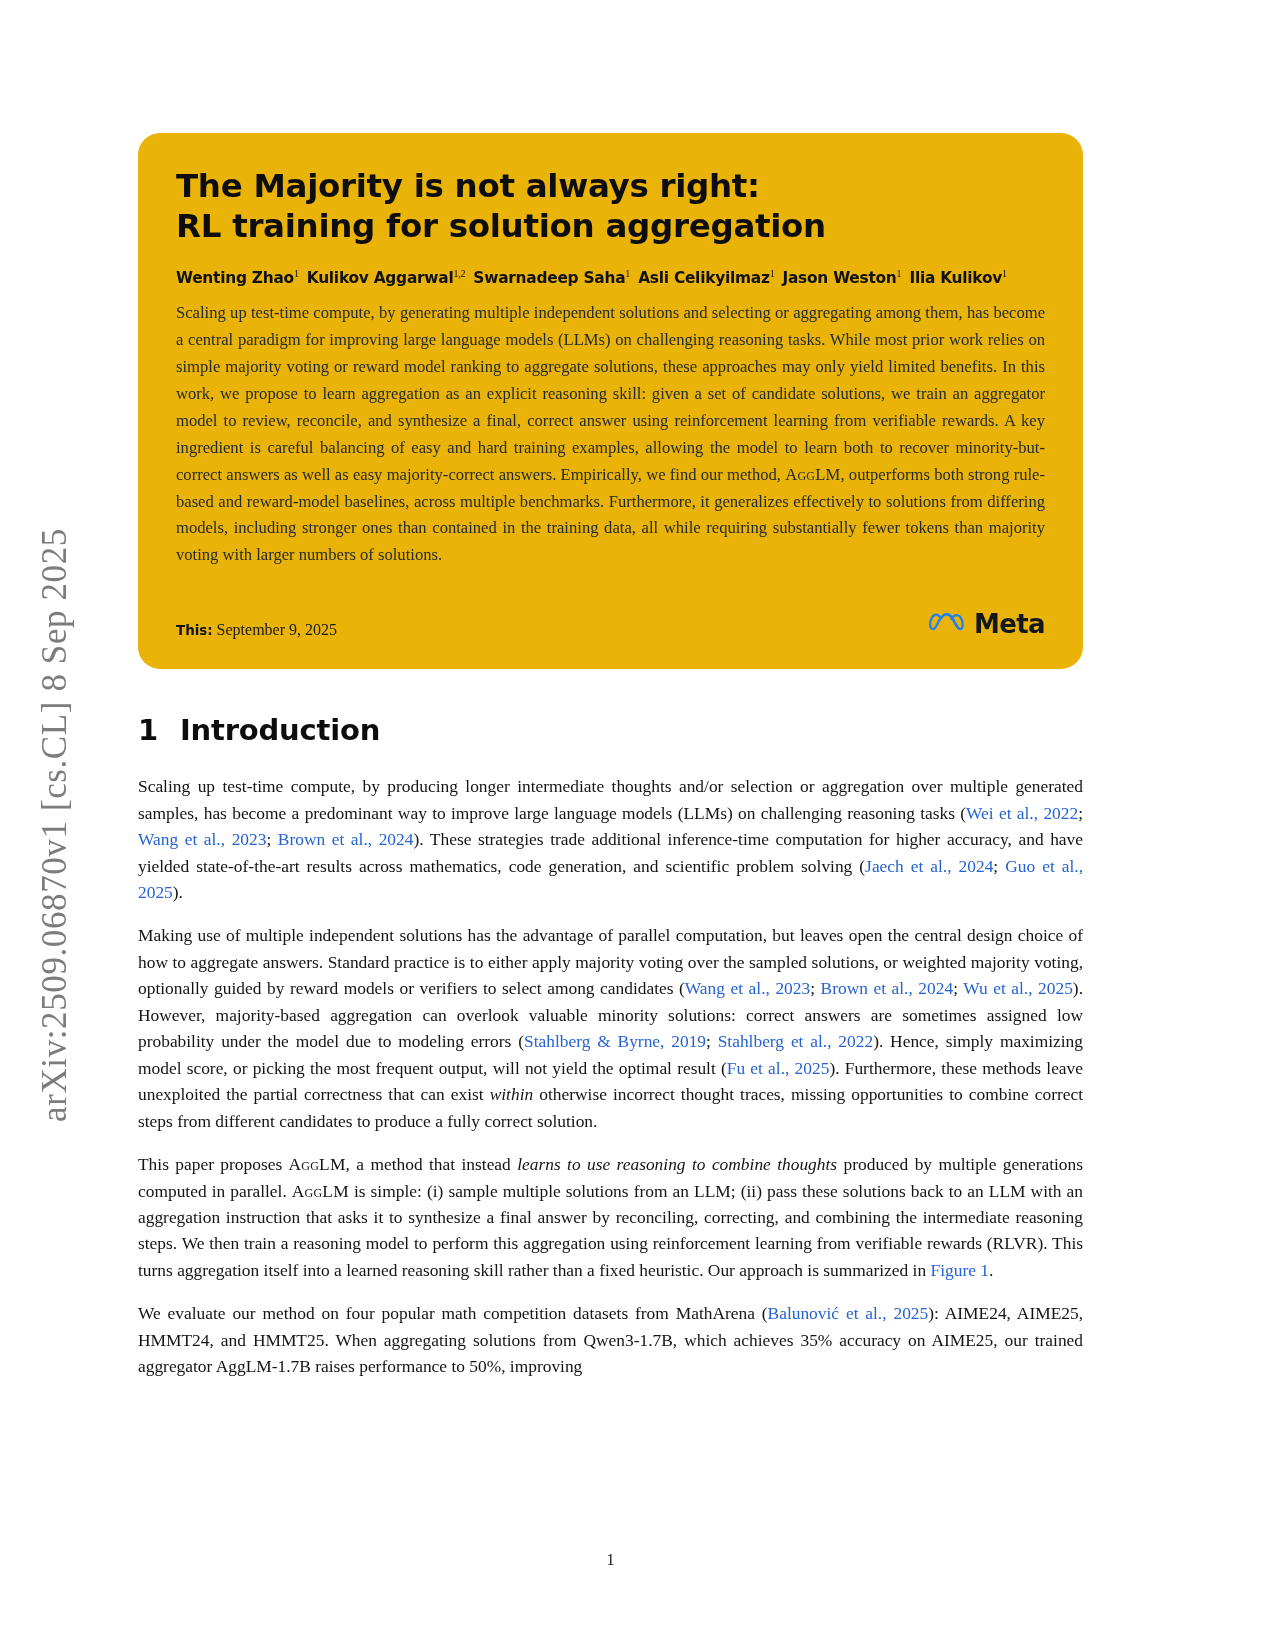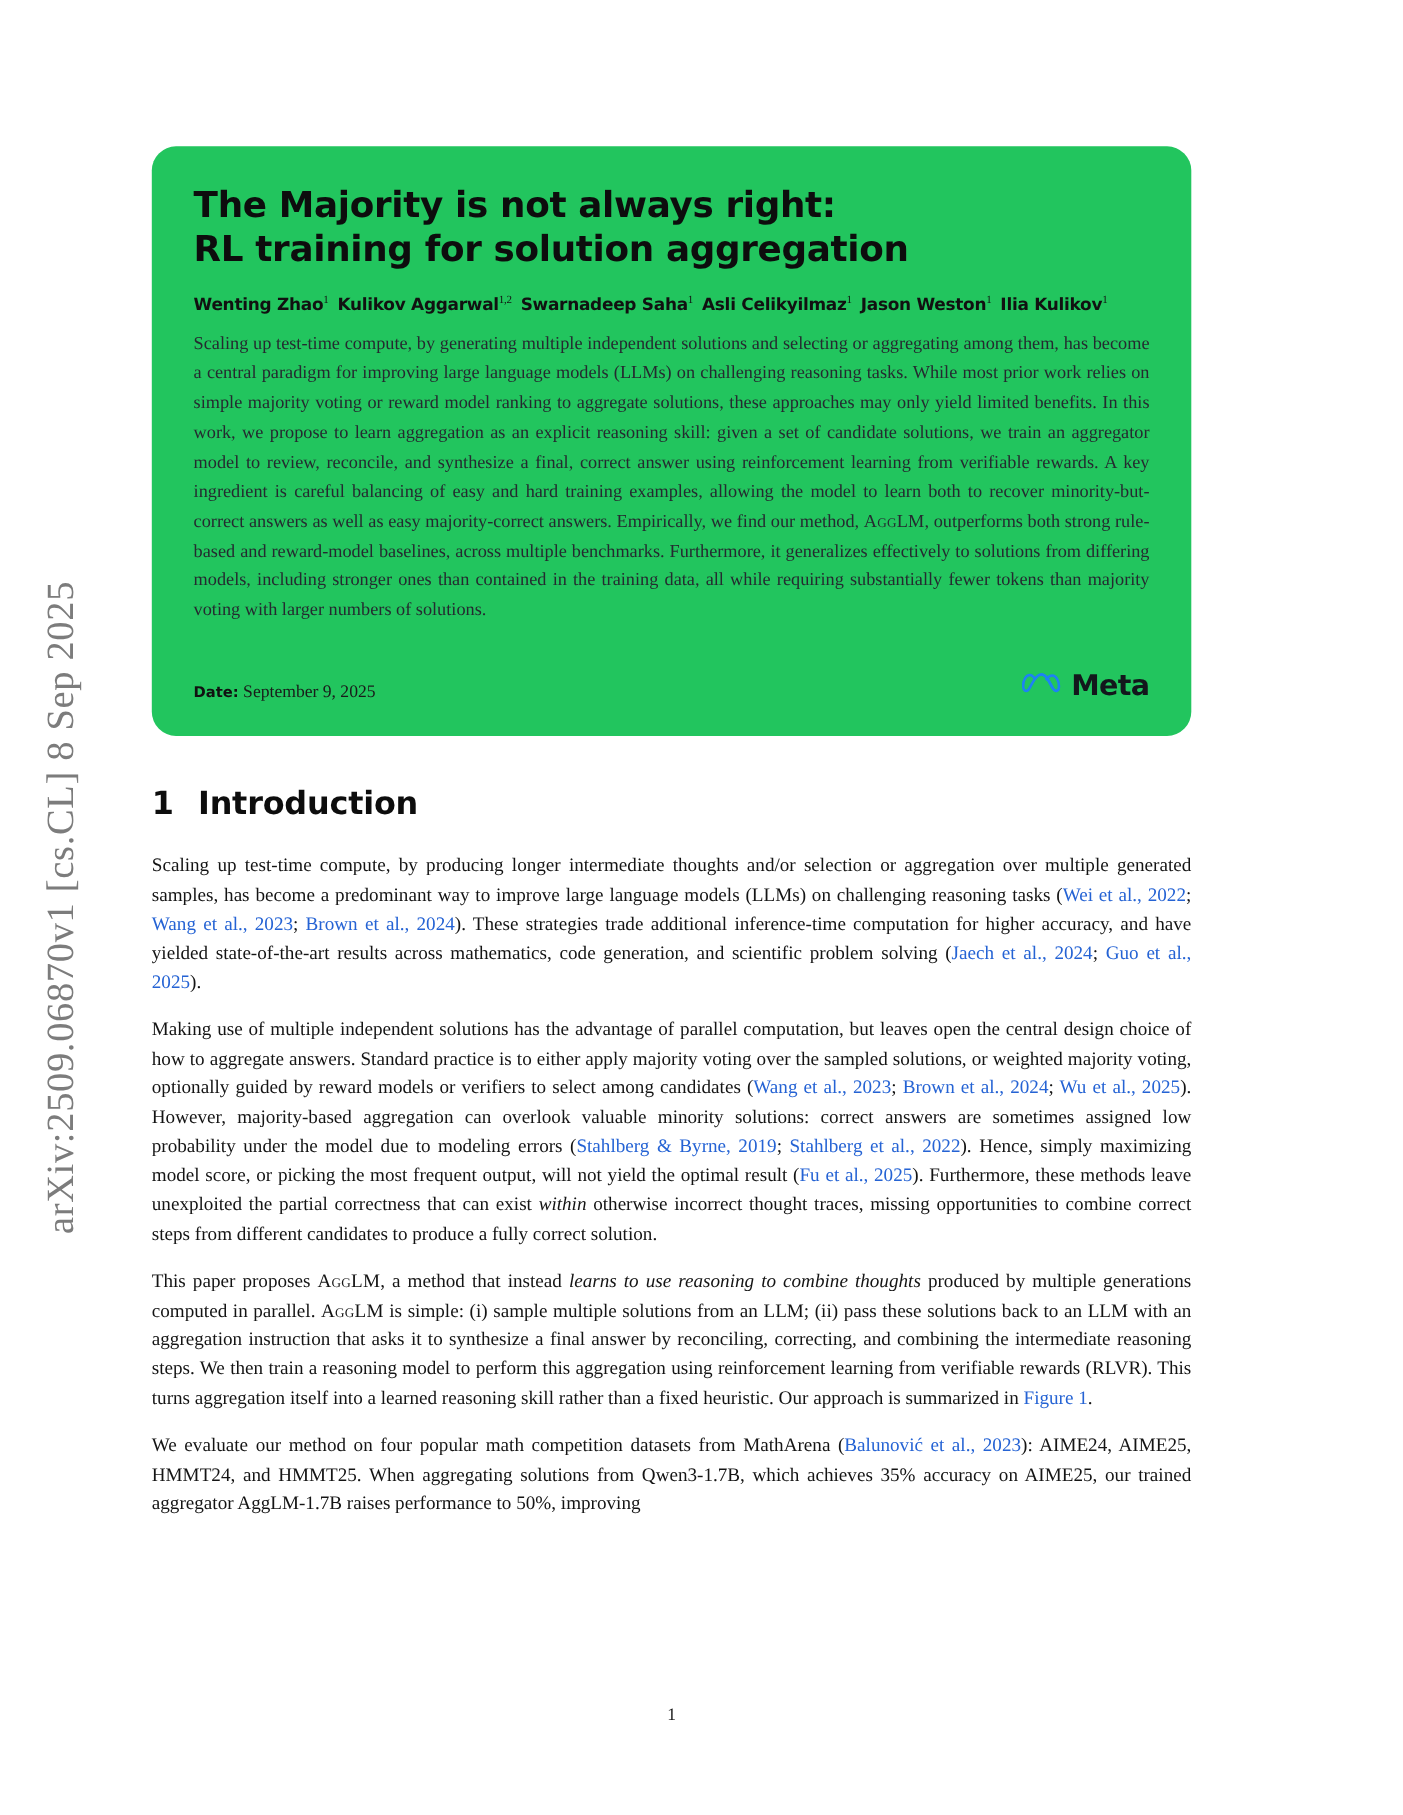--- a/index.html
+++ b/index.html
@@ -43,21 +43,21 @@
     left: 138px;
     top: 0;
     width: 945px;
     height: 1650px;
   }
 
   
   #title-card {
     position: relative;
     margin-top: 133px;
-    background: #22c55e;
+    background: #eab308;
     border-radius: 22px;
     padding: 34px 38px 30px 38px;
     box-sizing: border-box;
   }
   .paper-title {
     font-family: "DejaVu Sans", sans-serif;
     font-weight: bold;
     font-size: 32.5px;
     line-height: 1.22;
     color: #0d0d0d;
@@ -188,21 +188,21 @@
       <span class="au"><span>Swarnadeep Saha</span><sup>1</sup></span>
       <span class="au"><span>Asli Celikyilmaz</span><sup>1</sup></span>
       <span class="au"><span>Jason Weston</span><sup>1</sup></span>
       <span class="au"><span>Ilia Kulikov</span><sup>1</sup></span>
     </div>
 
 
     <p class="abstract"><span>Scaling up test-time compute, by generating multiple independent solutions and selecting or aggregating among them, has become a central paradigm for improving large language models (LLMs) on challenging reasoning tasks. While most prior work relies on simple majority voting or reward model ranking to aggregate solutions, these approaches may only yield limited benefits. In this work, we propose to learn aggregation as an explicit reasoning skill: given a set of candidate solutions, we train an aggregator model to review, reconcile, and synthesize a final, correct answer using reinforcement learning from verifiable rewards. A key ingredient is careful balancing of easy and hard training examples, allowing the model to learn both to recover minority-but-correct answers as well as easy majority-correct answers. Empirically, we find our method, </span><span class="sc">AggLM</span><span>, outperforms both strong rule-based and reward-model baselines, across multiple benchmarks. Furthermore, it generalizes effectively to solutions from differing models, including stronger ones than contained in the training data, all while requiring substantially fewer tokens than majority voting with larger numbers of solutions.</span></p>
 
     <div class="card-footer">
-      <div class="date-line"><span class="date-label">Date:</span><span>September 9, 2025</span></div>
+      <div class="date-line"><span class="date-label">This:</span><span>September 9, 2025</span></div>
       <div class="meta-logo">
         <span>
           <svg width="38" height="26" viewBox="0 0 44 28" aria-hidden="true">
             <path d="M4.6 22.2c-2.0 0-3.3-1.9-3.3-5.4 0-5.4 2.9-11.4 7.0-11.4 2.0 0 3.6 1.3 5.5 4.0 -2.0 2.9-3.6 5.8-4.6 7.7 -1.7 3.4-3.0 5.1-4.6 5.1z M13.9 9.4c1.9-2.7 3.9-4.4 6.4-4.4 2.6 0 4.9 1.6 7.0 5.0l0.1 0.2" fill="none" stroke="#1d82f5" stroke-width="2.7" stroke-linecap="round"></path>
             <path d="M27.4 10.2c2.3 3.7 3.6 6.6 5.0 9.0 1.3 2.2 2.3 3.0 3.6 3.0 1.9 0 3.0-1.7 3.0-4.9 0-5.8-2.9-11.3-7.0-11.3 -2.4 0-4.3 1.5-6.1 4.0" fill="none" stroke="#1d82f5" stroke-width="2.7" stroke-linecap="round"></path>
             <path d="M20.3 5.0c2.6 0 4.8 1.7 6.9 5.0 2.3 3.7 3.7 6.8 5.2 9.2 1.2 2.0 2.2 3.0 3.6 3.0" fill="none" stroke="#1d82f5" stroke-width="2.7" stroke-linecap="round"></path>
           </svg>
         </span>
         <span class="meta-word">Meta</span>
       </div>
@@ -212,19 +212,19 @@
   <div id="body-content">
 
     <h2 class="section-head"><span class="secnum">1</span><span>Introduction</span></h2>
 
     <p class="body-para"><span>Scaling up test-time compute, by producing longer intermediate thoughts and/or selection or aggregation over multiple generated samples, has become a predominant way to improve large language models (LLMs) on challenging reasoning tasks (</span><span class="cite">Wei et al., 2022</span><span>; </span><span class="cite">Wang et al., 2023</span><span>; </span><span class="cite">Brown et al., 2024</span><span>). These strategies trade additional inference-time computation for higher accuracy, and have yielded state-of-the-art results across mathematics, code generation, and scientific problem solving (</span><span class="cite">Jaech et al., 2024</span><span>; </span><span class="cite">Guo et al., 2025</span><span>).</span></p>
 
     <p class="body-para"><span>Making use of multiple independent solutions has the advantage of parallel computation, but leaves open the central design choice of how to aggregate answers. Standard practice is to either apply majority voting over the sampled solutions, or weighted majority voting, optionally guided by reward models or verifiers to select among candidates (</span><span class="cite">Wang et al., 2023</span><span>; </span><span class="cite">Brown et al., 2024</span><span>; </span><span class="cite">Wu et al., 2025</span><span>). However, majority-based aggregation can overlook valuable minority solutions: correct answers are sometimes assigned low probability under the model due to modeling errors (</span><span class="cite">Stahlberg &amp; Byrne, 2019</span><span>; </span><span class="cite">Stahlberg et al., 2022</span><span>). Hence, simply maximizing model score, or picking the most frequent output, will not yield the optimal result (</span><span class="cite">Fu et al., 2025</span><span>). Furthermore, these methods leave unexploited the partial correctness that can exist </span><span class="it">within</span><span> otherwise incorrect thought traces, missing opportunities to combine correct steps from different candidates to produce a fully correct solution.</span></p>
 
     <p class="body-para"><span>This paper proposes </span><span class="sc">AggLM</span><span>, a method that instead </span><span class="it">learns to use reasoning to combine thoughts</span><span> produced by multiple generations computed in parallel. </span><span class="sc">AggLM</span><span> is simple: (i) sample multiple solutions from an LLM; (ii) pass these solutions back to an LLM with an aggregation instruction that asks it to synthesize a final answer by reconciling, correcting, and combining the intermediate reasoning steps. We then train a reasoning model to perform this aggregation using reinforcement learning from verifiable rewards (RLVR). This turns aggregation itself into a learned reasoning skill rather than a fixed heuristic. Our approach is summarized in </span><span class="cite">Figure 1</span><span>.</span></p>
 
-    <p class="body-para"><span>We evaluate our method on four popular math competition datasets from MathArena (</span><span class="cite">Balunović et al., 2023</span><span>): AIME24, AIME25, HMMT24, and HMMT25. When aggregating solutions from Qwen3-1.7B, which achieves 35% accuracy on AIME25, our trained aggregator AggLM-1.7B raises performance to 50%, improving</span></p>
+    <p class="body-para"><span>We evaluate our method on four popular math competition datasets from MathArena (</span><span class="cite">Balunović et al., 2025</span><span>): AIME24, AIME25, HMMT24, and HMMT25. When aggregating solutions from Qwen3-1.7B, which achieves 35% accuracy on AIME25, our trained aggregator AggLM-1.7B raises performance to 50%, improving</span></p>
 
   </div>
 
   <div id="page-number">1</div>
 
 </div>
 
 </body></html>

